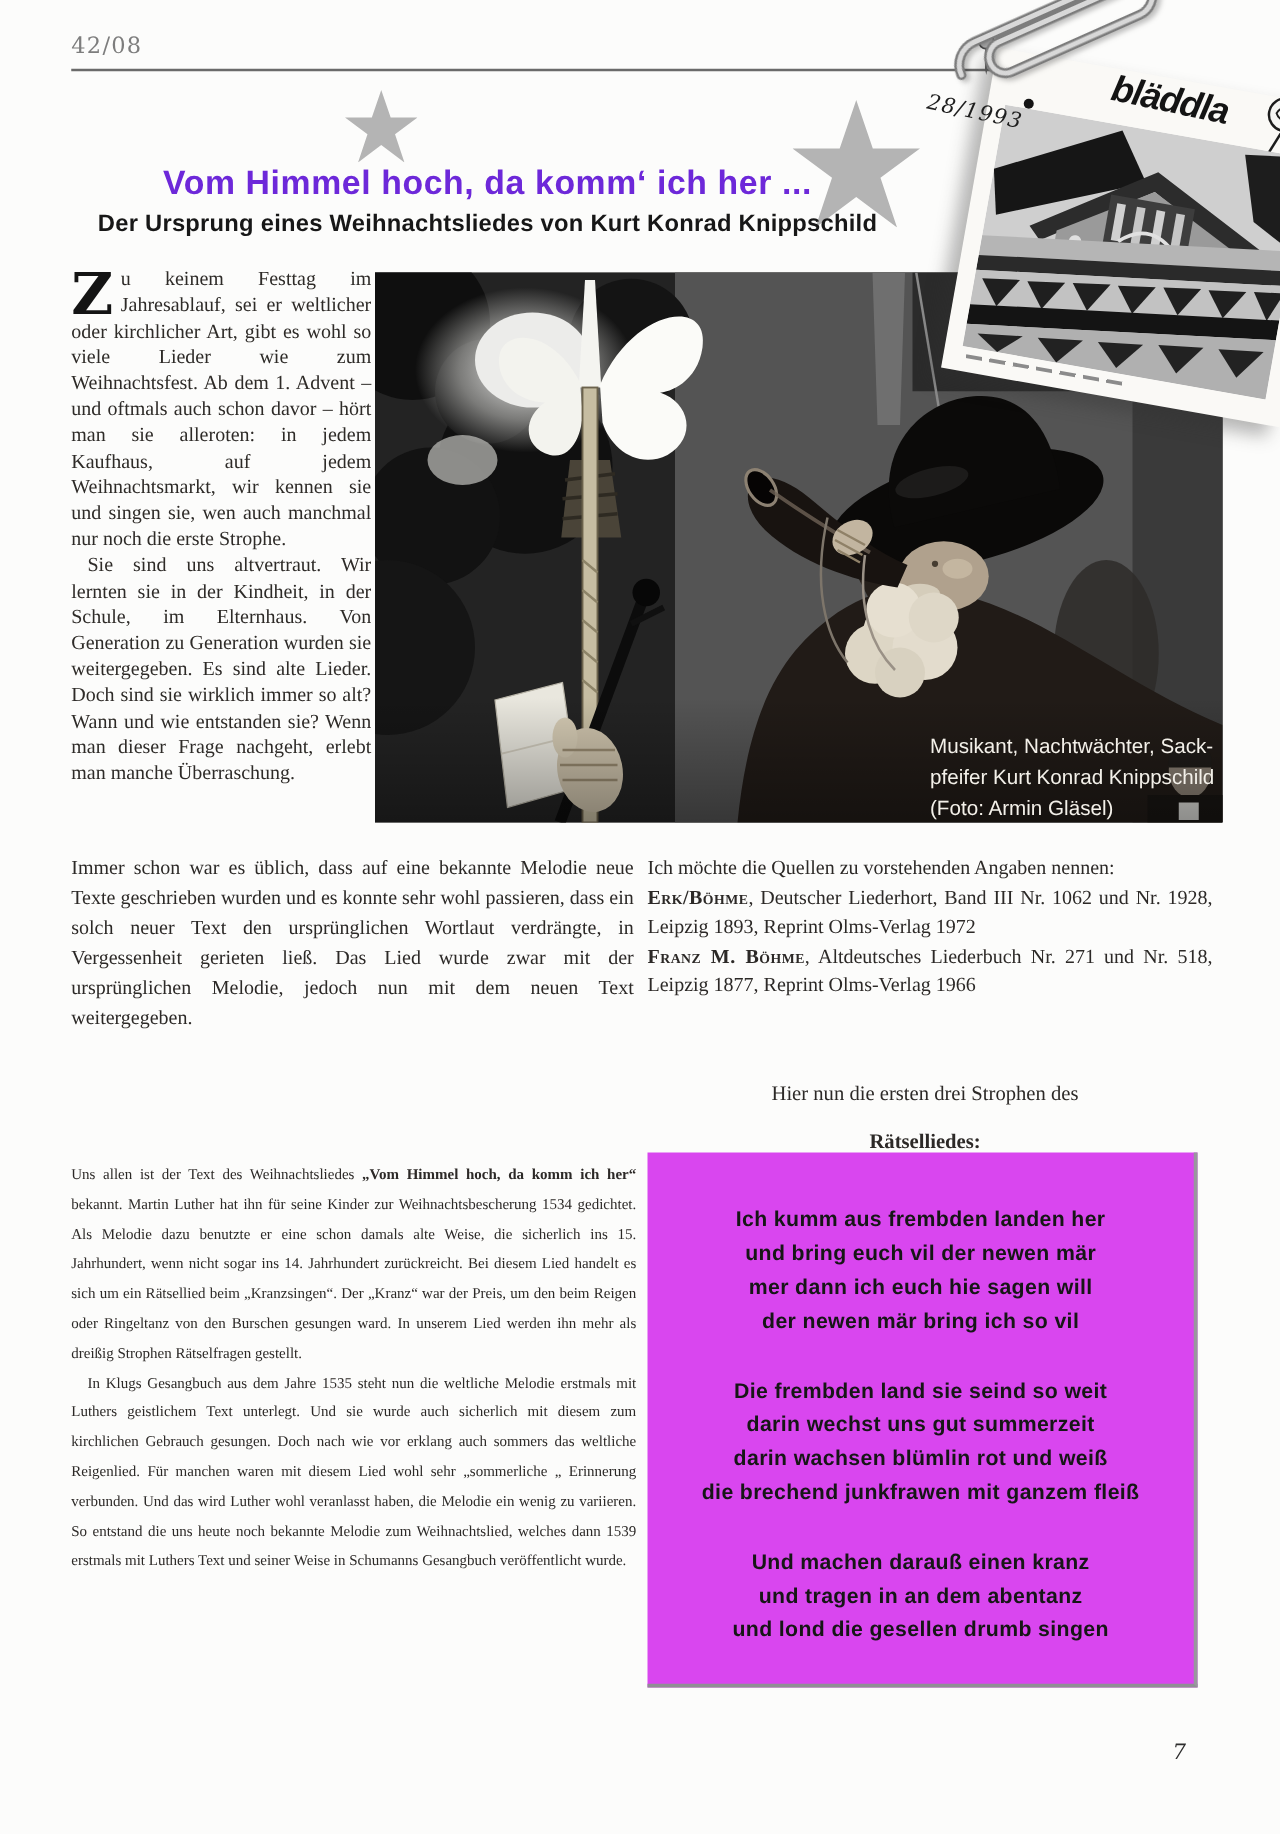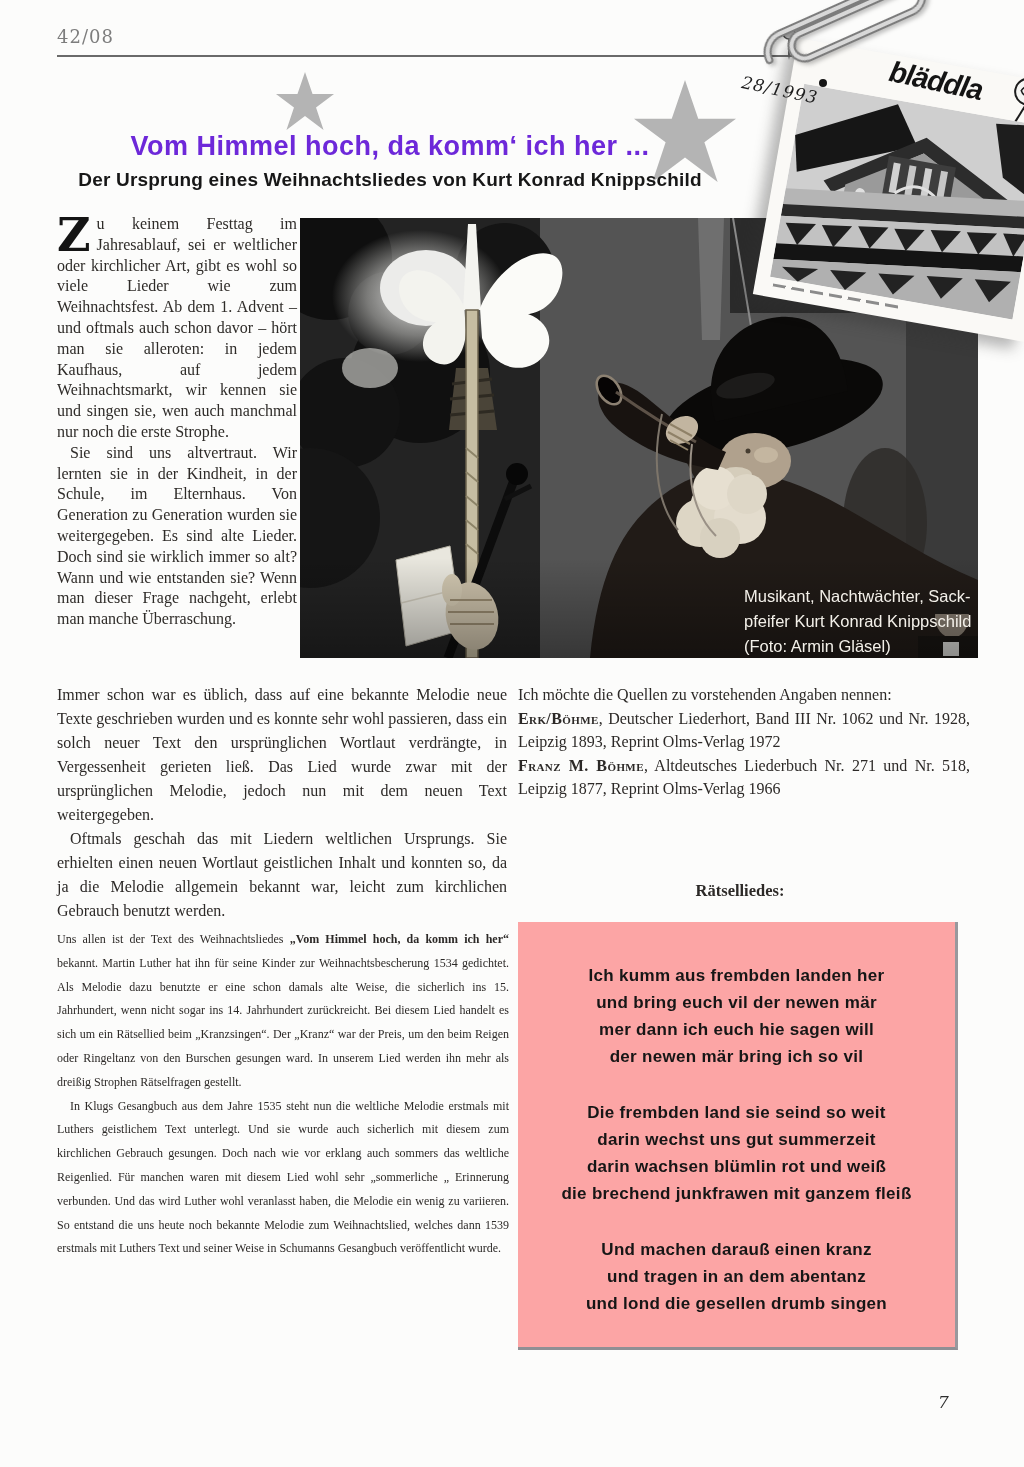--- a/index.html
+++ b/index.html
@@ -44,21 +44,21 @@
   .mid-left p{margin:0;}
   .sources{position:absolute;left:518px;top:683px;width:452px;font-size:16px;line-height:23.5px;text-align:justify;}
   .sources div{margin:0;}
   .sc{font-variant:small-caps;font-weight:600;letter-spacing:.4px;}
   .riddle-intro{position:absolute;left:540px;top:864px;width:400px;text-align:center;font-size:16.5px;line-height:22px;}
   .riddle-intro .b2{font-weight:bold;margin-top:16px;}
   
   .low-left{position:absolute;left:57px;top:928px;width:452px;font-size:12px;line-height:23.8px;text-align:justify;}
   .low-left p{margin:0;}
   .bold-inline{font-weight:bold;}
-  .poembox{position:absolute;left:518px;top:922px;width:440px;height:428px;background:#fca5a5;
+  .poembox{position:absolute;left:518px;top:922px;width:440px;height:428px;background:#d946ef;
            border-right:3px solid #98989d;border-bottom:3px solid #8f8f94;box-sizing:border-box;
            font-family:"Liberation Sans",sans-serif;text-align:center;padding-top:40px;}
   .stanza{margin-bottom:29px;}
   .pline{font-size:17px;line-height:27px;font-weight:bold;color:#161616;letter-spacing:.3px;}
   .pagenum{position:absolute;left:938px;top:1392px;font:italic 17px "DejaVu Serif",serif;color:#2e2e2e;}
 </style>
 </head>
 <body>
 
 <div class="page">
@@ -237,30 +237,30 @@
 
   <div class="clip">
     <svg width="210" height="100" viewBox="0 0 210 100">
       <path d="M25,58 a20,20 0 0 1 20,-20 h130 a17,17 0 0 1 0,34 h-112 a13,13 0 0 1 0,-26 h102" fill="none" stroke="#7c7c7c" stroke-width="8" stroke-linecap="round"></path>
       <path d="M25,58 a20,20 0 0 1 20,-20 h130 a17,17 0 0 1 0,34 h-112 a13,13 0 0 1 0,-26 h102" fill="none" stroke="#d8d8d8" stroke-width="4" stroke-linecap="round"></path>
     </svg>
   </div>
 
   <div class="mid-left">
     <p>Immer schon war es üblich, dass auf eine bekannte Melodie neue Texte geschrieben wurden und es konnte sehr wohl passieren, dass ein solch neuer Text den ursprünglichen Wortlaut verdrängte, in Vergessenheit gerieten ließ. Das Lied wurde zwar mit der ursprünglichen Melodie, jedoch nun mit dem neuen Text weitergegeben.</p>
-    <p class="ind">Oftmals geschah das mit Liedern weltlichen Ursprungs. Sie erhielten einen neuen Wortlaut geistlichen Inhalt und konnten so, da ja die Melodie allgemein bekannt war, leicht zum kirchlichen Gebrauch benutzt werden.</p>
   </div>
 
   <div class="sources">
     <div>Ich möchte die Quellen zu vorstehenden Angaben nennen:</div>
     <div><span class="sc">Erk/Böhme</span><span>, Deutscher Liederhort, Band III Nr. 1062 und Nr. 1928, Leipzig 1893, Reprint Olms-Verlag 1972</span></div>
     <div><span class="sc">Franz M. Böhme</span><span>, Altdeutsches Liederbuch Nr. 271 und Nr. 518, Leipzig 1877, Reprint Olms-Verlag 1966</span></div>
   </div>
 
   <div class="riddle-intro">
+    <div>Hier nun die ersten drei Strophen des</div>
     <div class="b2">Rätselliedes:</div>
   </div>
 
   <div class="low-left">
     <p><span>Uns allen ist der Text des Weihnachtsliedes </span><span class="bold-inline">„Vom Himmel hoch, da komm ich her“</span><span> bekannt. Martin Luther hat ihn für seine Kinder zur Weihnachtsbescherung 1534 gedichtet. Als Melodie dazu benutzte er eine schon damals alte Weise, die sicherlich ins 15. Jahrhundert, wenn nicht sogar ins 14. Jahrhundert zurückreicht. Bei diesem Lied handelt es sich um ein Rätsellied beim „Kranzsingen“. Der „Kranz“ war der Preis, um den beim Reigen oder Ringeltanz von den Burschen gesungen ward. In unserem Lied werden ihn mehr als dreißig Strophen Rätselfragen gestellt.</span></p>
     <p class="ind">In Klugs Gesangbuch aus dem Jahre 1535 steht nun die weltliche Melodie erstmals mit Luthers geistlichem Text unterlegt. Und sie wurde auch sicherlich mit diesem zum kirchlichen Gebrauch gesungen. Doch nach wie vor erklang auch sommers das weltliche Reigenlied. Für manchen waren mit diesem Lied wohl sehr „sommerliche „ Erinnerung verbunden. Und das wird Luther wohl veranlasst haben, die Melodie ein wenig zu variieren. So entstand die uns heute noch bekannte Melodie zum Weihnachtslied, welches dann 1539 erstmals mit Luthers Text und seiner Weise in Schumanns Gesangbuch veröffentlicht wurde.</p>
   </div>
 
   <div class="poembox">
     <div class="stanza">

